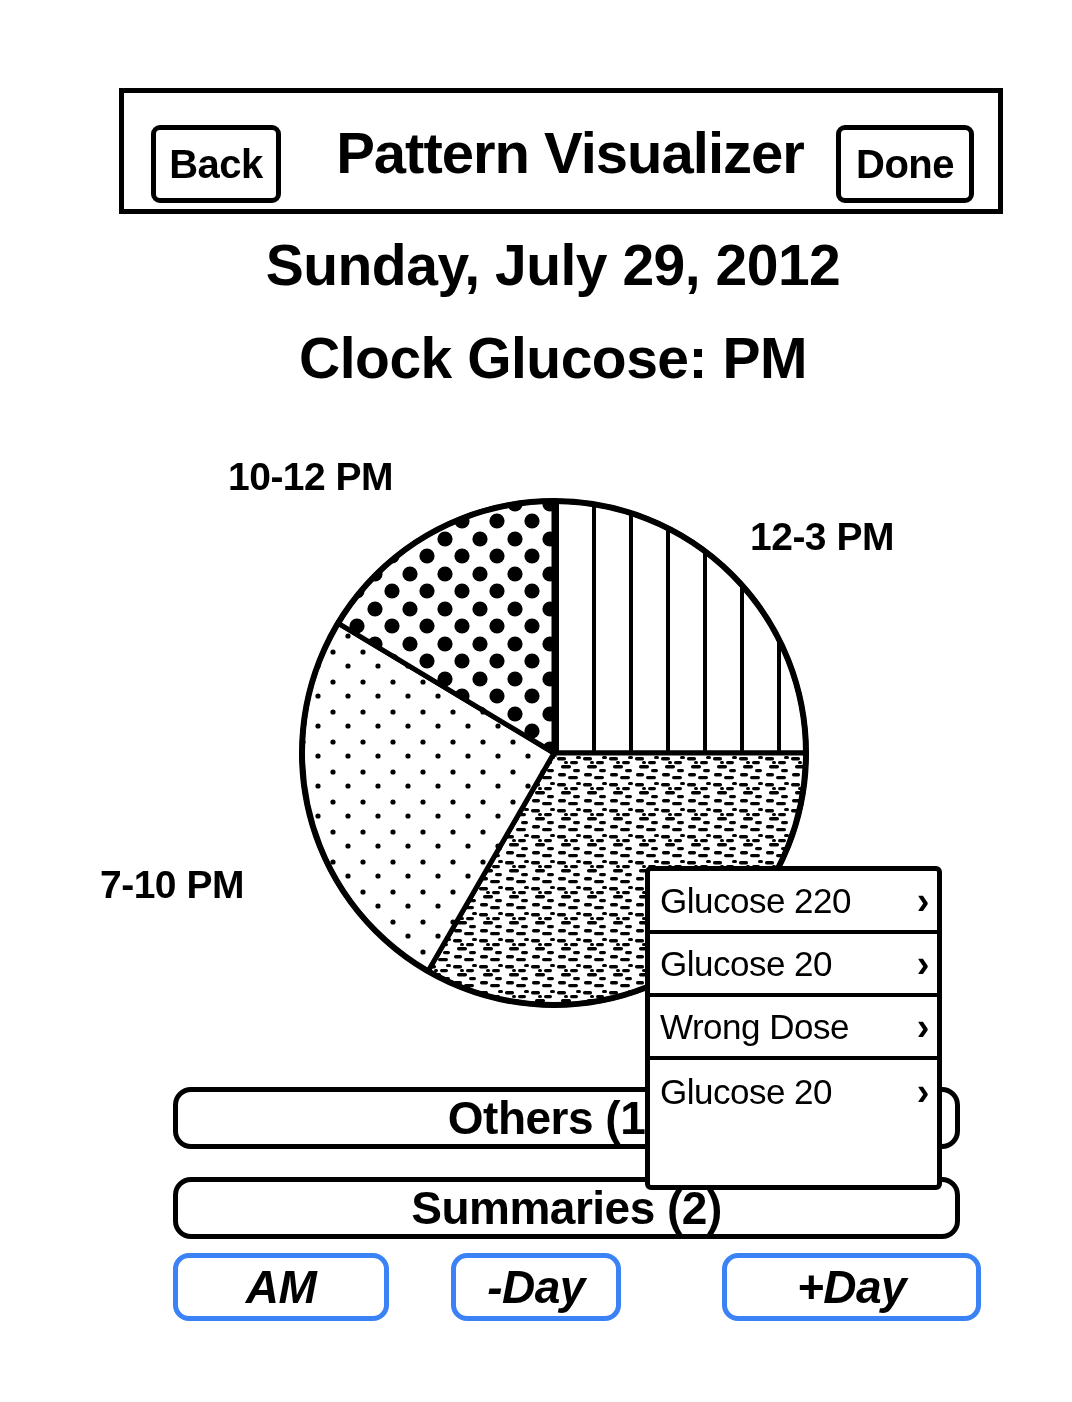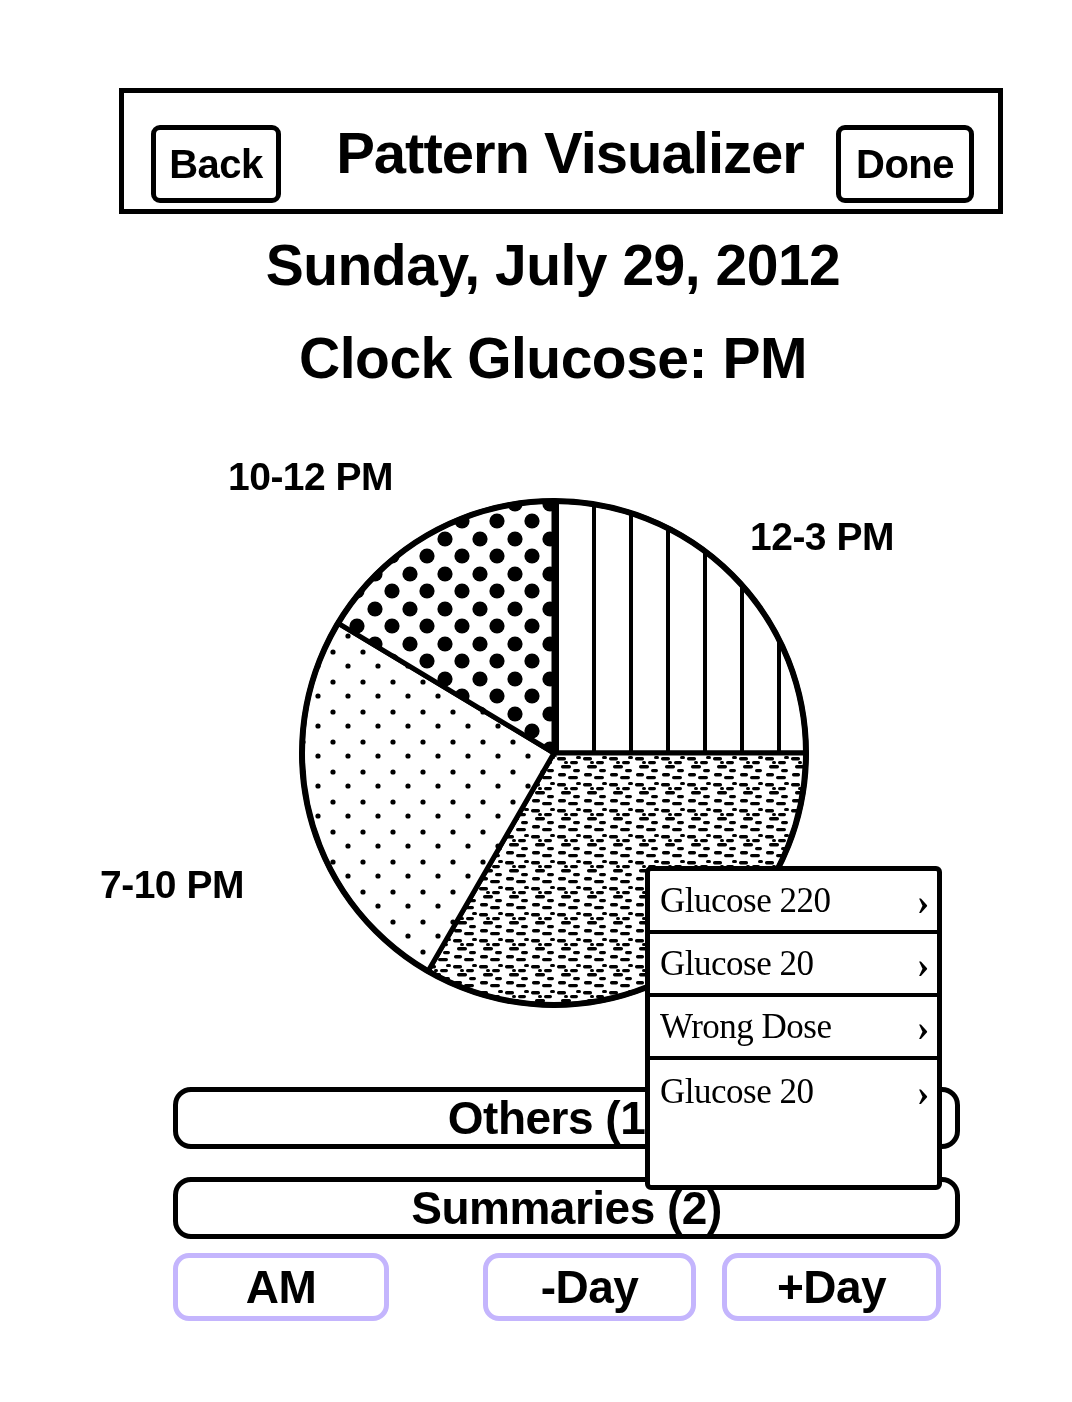--- a/index.html
+++ b/index.html
@@ -118,34 +118,35 @@
     white-space: nowrap;
   }
   #others-button    { top: 1087px; }
   #summaries-button { top: 1177px; }
 
   
   .bottom-button {
     position: absolute;
     top: 1253px;
     height: 68px;
-    border: 5px solid #c4b5fd;
+    border: 5px solid #3b82f6;
     border-radius: 16px;
     background: #fff;
     box-sizing: border-box;
     display: flex;
     align-items: center;
     justify-content: center;
     font-size: 46px;
     font-weight: bold;
     letter-spacing: -0.5px;
+    font-style: italic;
   }
   #am-button    { left: 173px; width: 216px; }
-  #minus-day-button { left: 451px; width: 213px; margin-left: 32px; }
-  #plus-day-button  { left: 722px; width: 219px; }
+  #minus-day-button { left: 451px; width: 170px; }
+  #plus-day-button  { left: 722px; width: 259px; }
 
   
   #detail-popup {
     position: absolute;
     left: 645px;
     top: 866px;
     width: 297px;
     height: 324px;
     border: 5px solid #000;
     border-radius: 6px;
@@ -165,21 +166,20 @@
   }
   .popup-row {
     height: 63px;
     border-bottom: 4px solid #000;
     display: flex;
     align-items: center;
     padding: 0 8px 0 10px;
     box-sizing: border-box;
     font-size: 35px;
     letter-spacing: -0.5px;
-    font-family: Liberation Serif, serif;
   }
   .popup-row:last-child { border-bottom: none; }
   .popup-row-label { flex: 1 1 auto; white-space: nowrap; }
   .popup-row-chevron {
     flex: 0 0 auto;
     font-size: 38px;
     font-weight: bold;
     line-height: 1;
     padding-left: 6px;
   }

